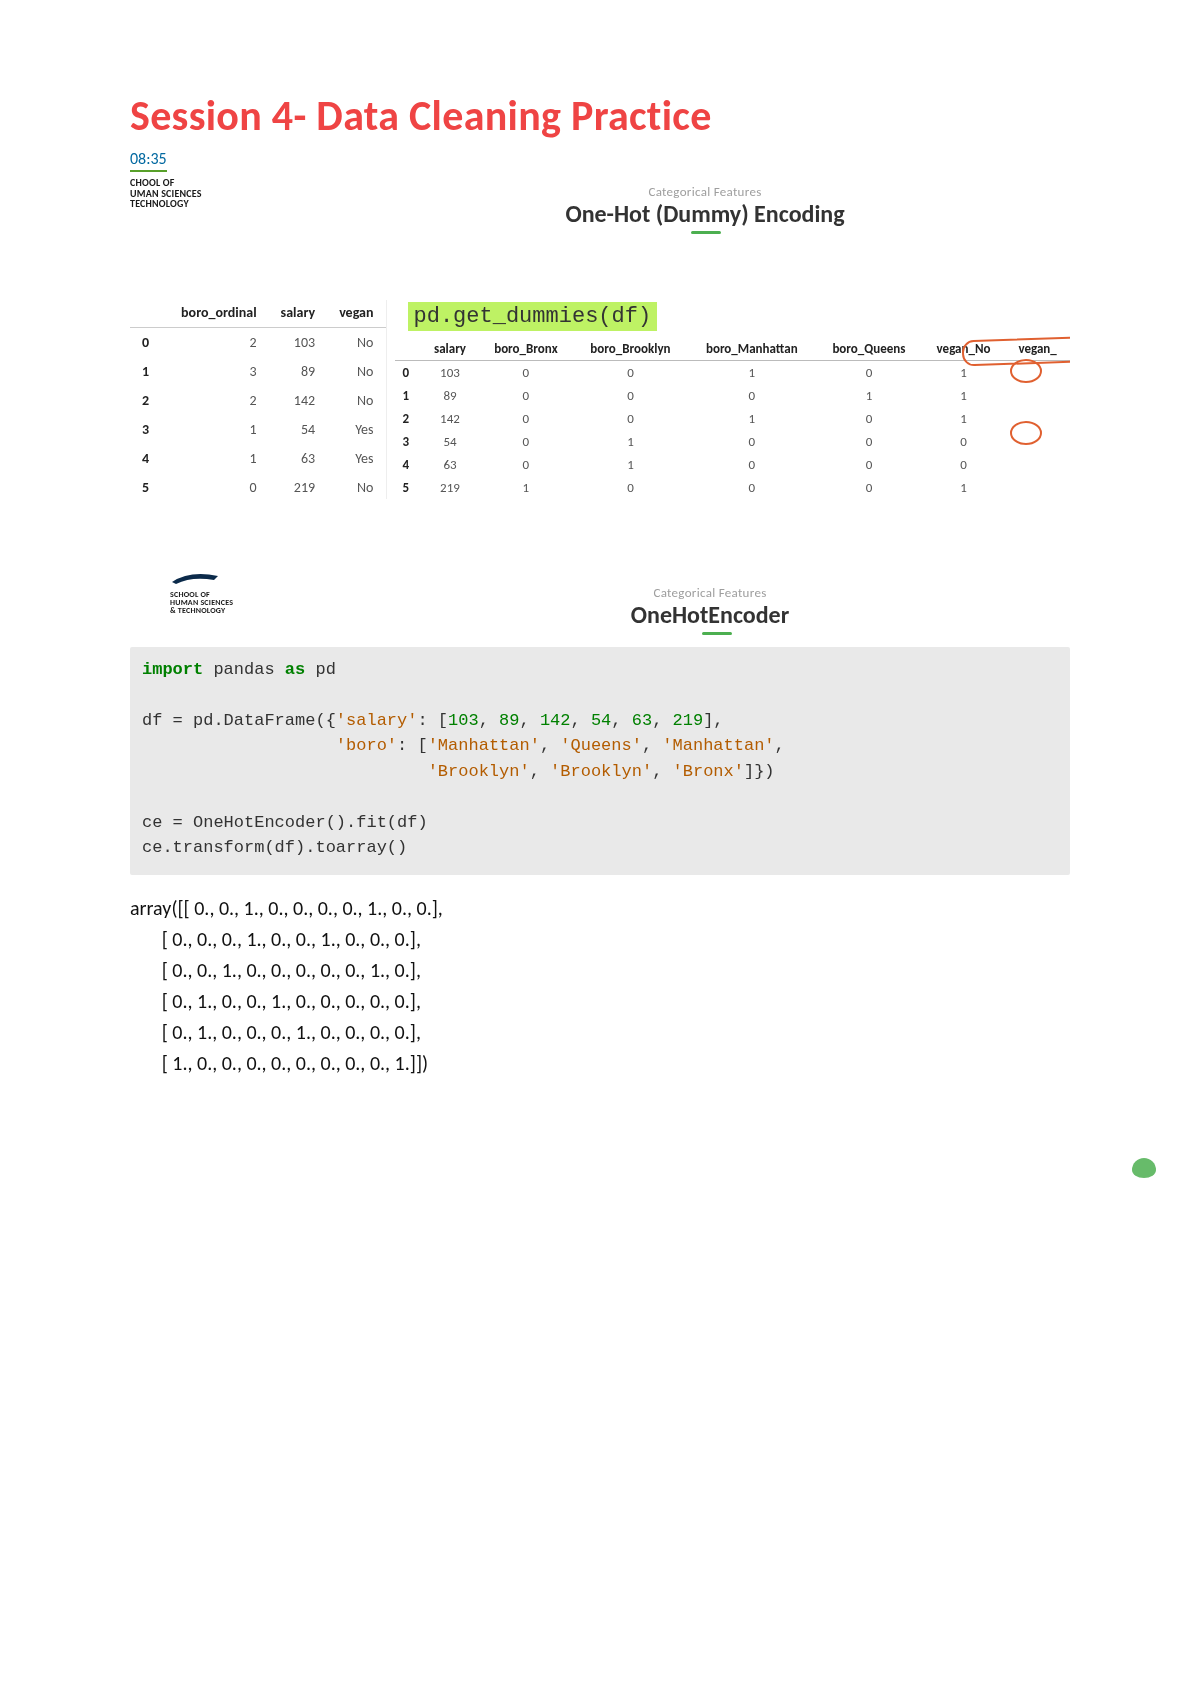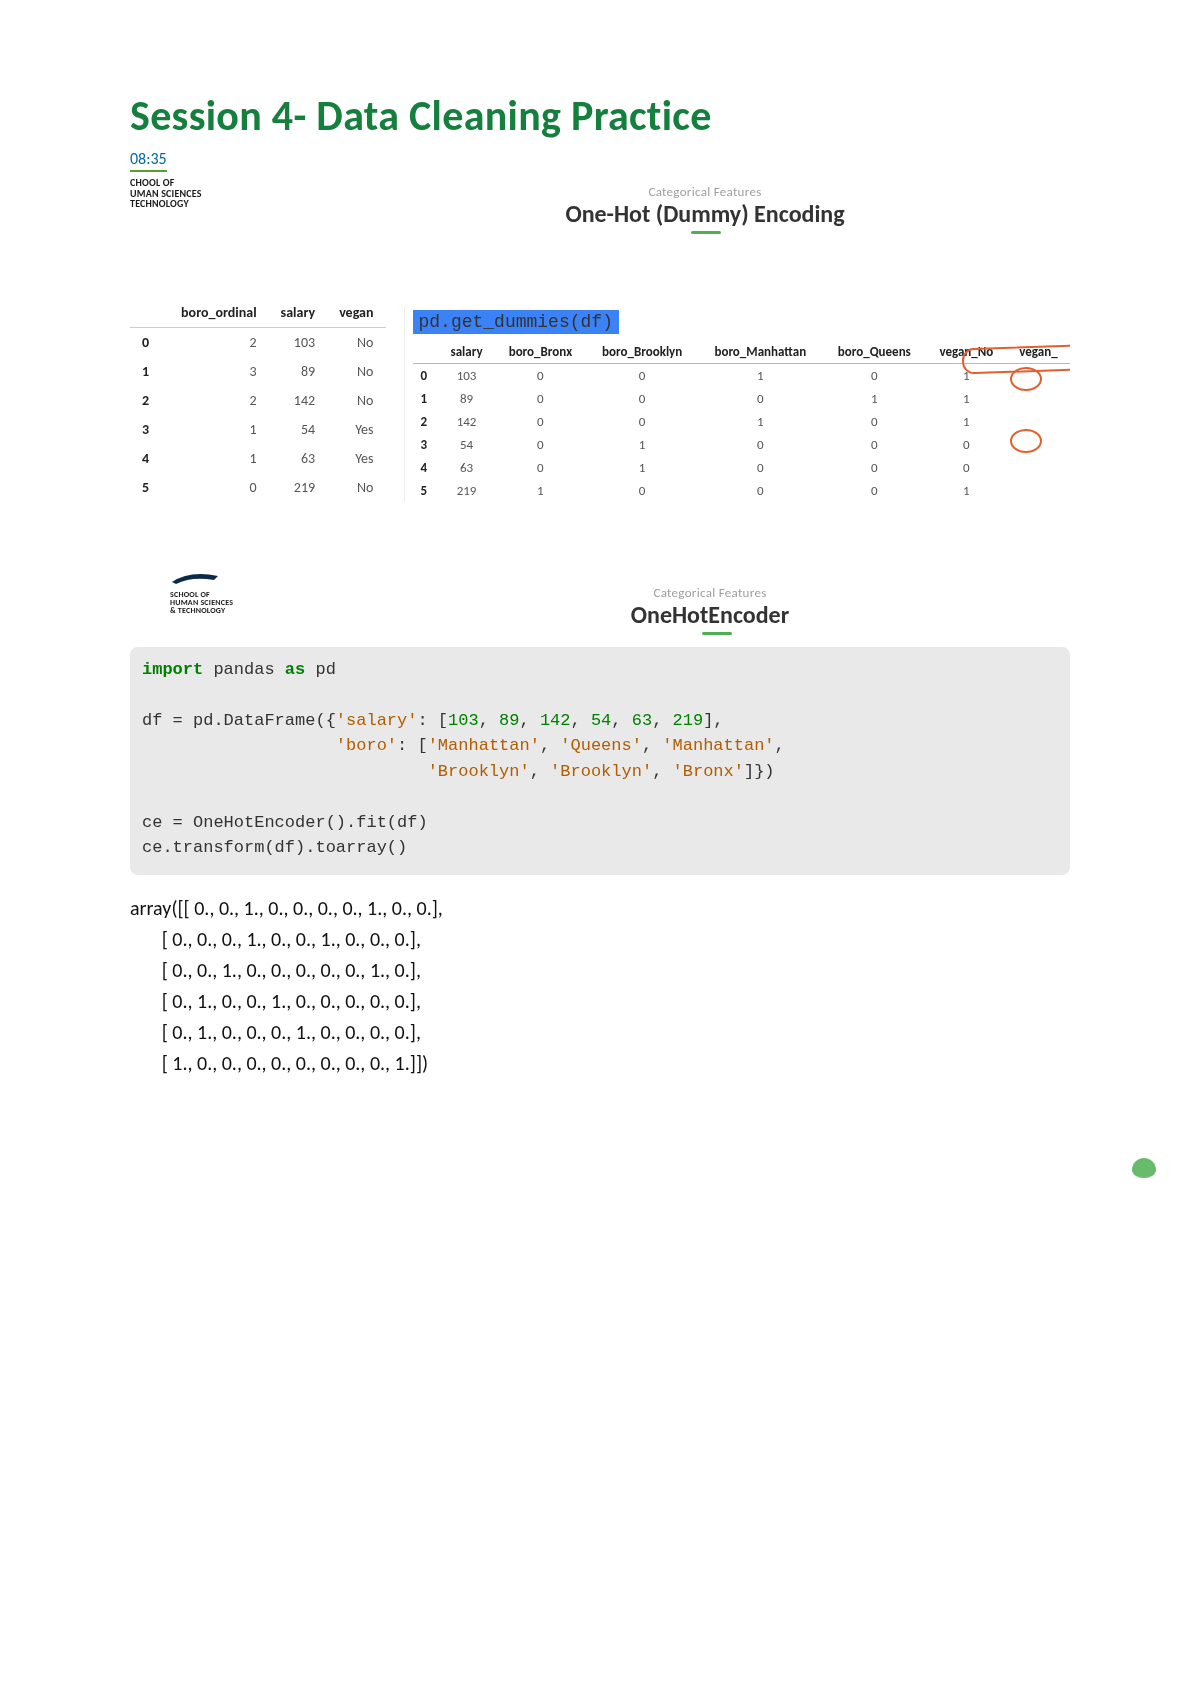--- a/index.html
+++ b/index.html
@@ -15,21 +15,21 @@
     min-height: 1698px;
     box-sizing: border-box;
     padding: 90px 130px 60px 130px;
     position: relative;
   }
   h1.title {
     margin: 0 0 6px 0;
     font-weight: 600;
     font-size: 42px;
     letter-spacing: 0.3px;
-    color: #15803d;
+    color: #ef4444;
   }
   .meta {
     font-size: 16px;
     color: #333;
   }
   .time {
     font-size: 16px;
     color: #0369a1;
     display: inline-block;
     border-bottom: 2px solid #58a02a;
@@ -71,22 +71,21 @@
     left: 45%;
     bottom: -6px;
     width: 30px;
     height: 3px;
     background: #4caf50;
     border-radius: 2px;
   }
 
   .flex-row {
     display: flex;
-    gap: 18px;
-    align-items: flex-end;
+    align-items: center;
   }
 
   table.data {
     border-collapse: collapse;
     font-size: 14px;
     color: #333;
   }
   table.data th {
     font-weight: 700;
     padding: 6px 12px;
@@ -109,26 +108,27 @@
   .right-panel {
     flex: 1;
     position: relative;
     padding-top: 2px;
     overflow: hidden;
     border-left: 1px solid #eee;
     padding-left: 8px;
   }
   .codebar {
     font-family: "Consolas", "Courier New", monospace;
-    font-size: 18px;
-    color: #333;
-    background: #3b82f6;
+    font-size: 22px;
+    color: #333;
+    background: #bef264;
     padding: 2px 6px;
     display: inline-block;
     margin-bottom: 6px;
+    margin-left: 13px;
   }
   table.wide {
     border-collapse: collapse;
     font-size: 13px;
     color: #333;
     width: 100%;
   }
   table.wide th {
     font-weight: 700;
     padding: 4px 8px;
@@ -193,21 +193,21 @@
 
   .code-block {
     margin-top: 18px;
     background: #e9e9e9;
     padding: 10px 12px 14px 12px;
     font-family: "Consolas", "Courier New", monospace;
     font-size: 17px;
     line-height: 1.5;
     color: #333;
     white-space: pre;
-    border-radius: 8px;
+    border-radius: 2px;
   }
   .kw { color: #008000; font-weight: 700; }
   .str { color: #b35c00; }
   .num { color: #008000; }
   .plain { color: #333; }
 
   .array-out {
     margin-top: 18px;
     font-family: "Calibri", Arial, sans-serif;
     font-size: 20px;

